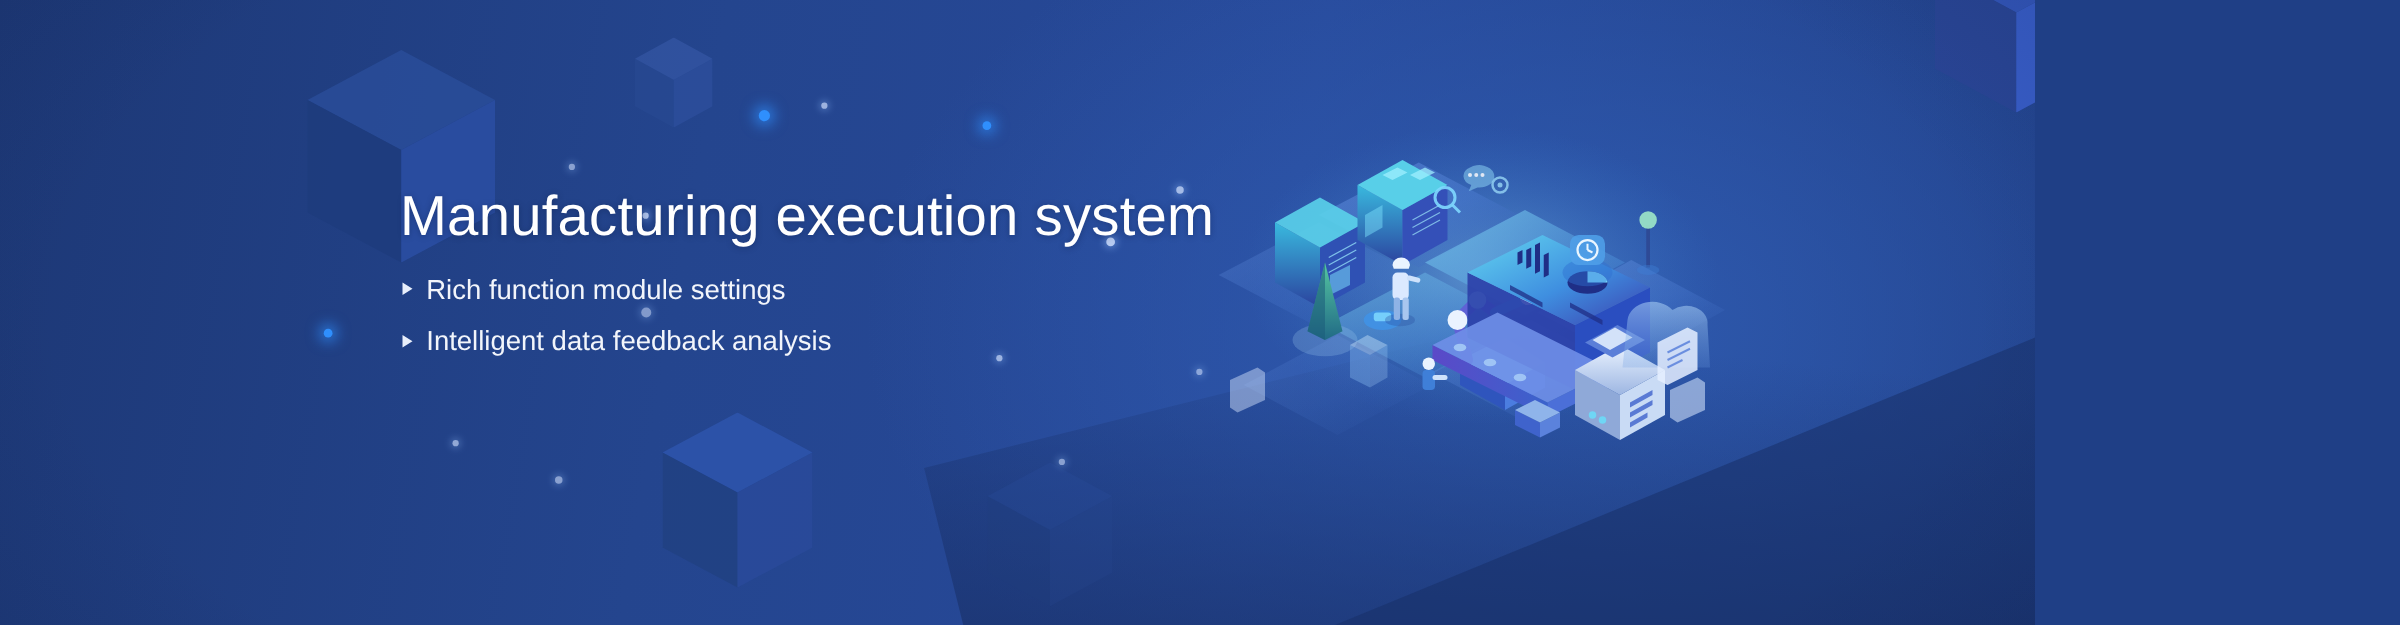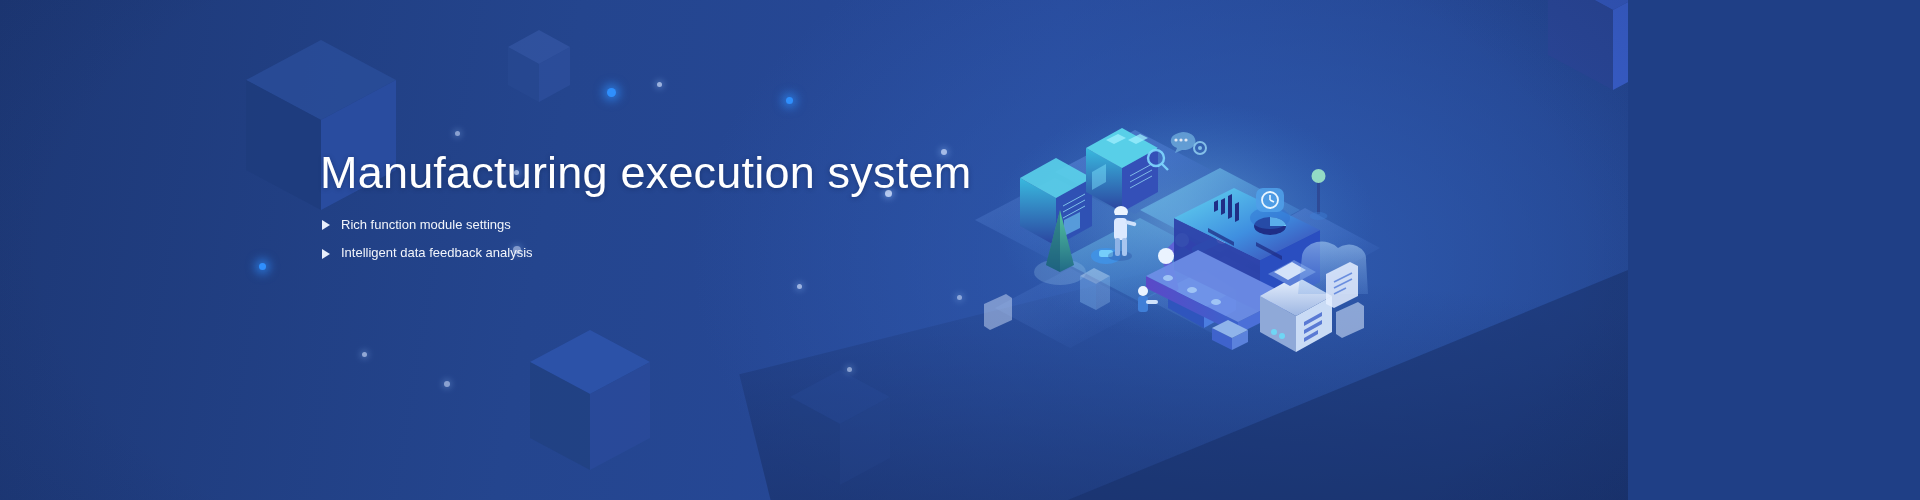--- a/index.html
+++ b/index.html
@@ -73,21 +73,21 @@
     white-space:nowrap;
     text-shadow:0 1px 5px rgba(8,22,58,.35);
   }
   .bullets { margin-top:18px; }
   .bullet {
     display:flex;
     align-items:center;
     gap:11px;
     margin-bottom:10px;
     color:#f2f5fb;
-    font-size:13px;
+    font-size:22px;
     line-height:1.45;
     white-space:nowrap;
   }
   .bullet:last-child { margin-bottom:0; }
   .marker {
     width:0; height:0;
     flex:0 0 auto;
     border-top:5.5px solid transparent;
     border-bottom:5.5px solid transparent;
     border-left:8px solid #e8eefb;

